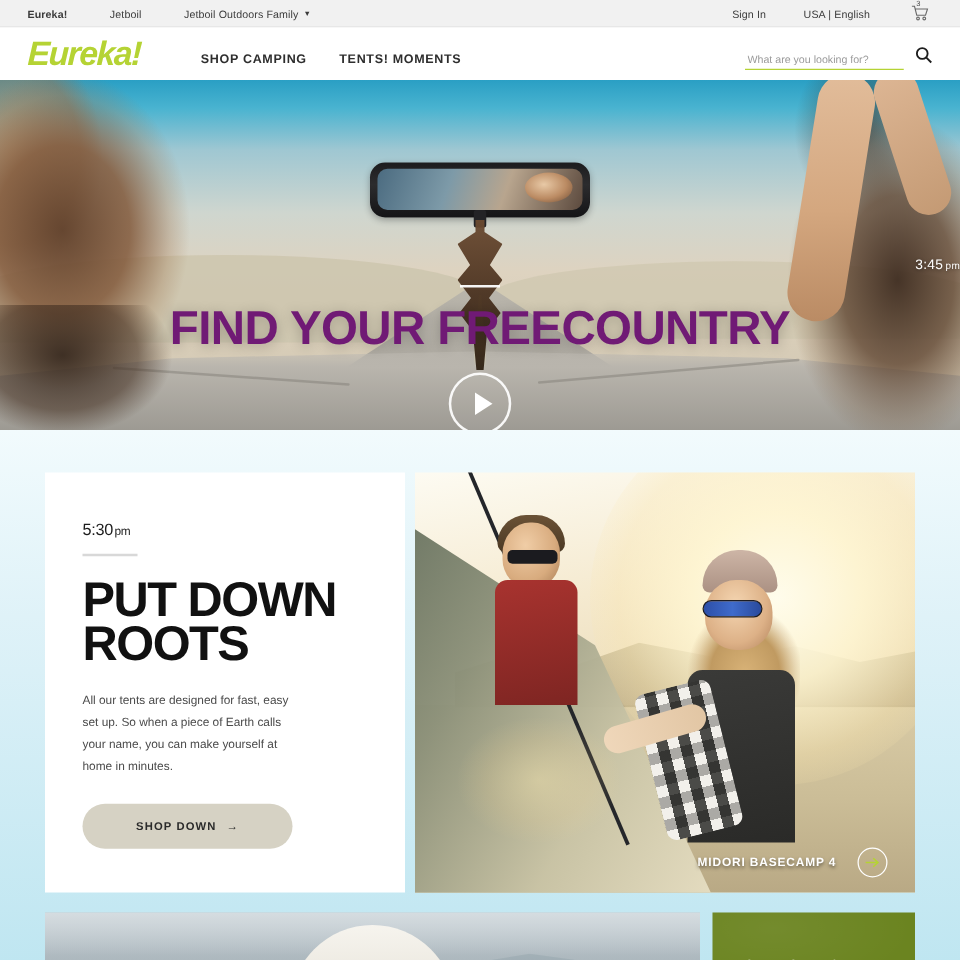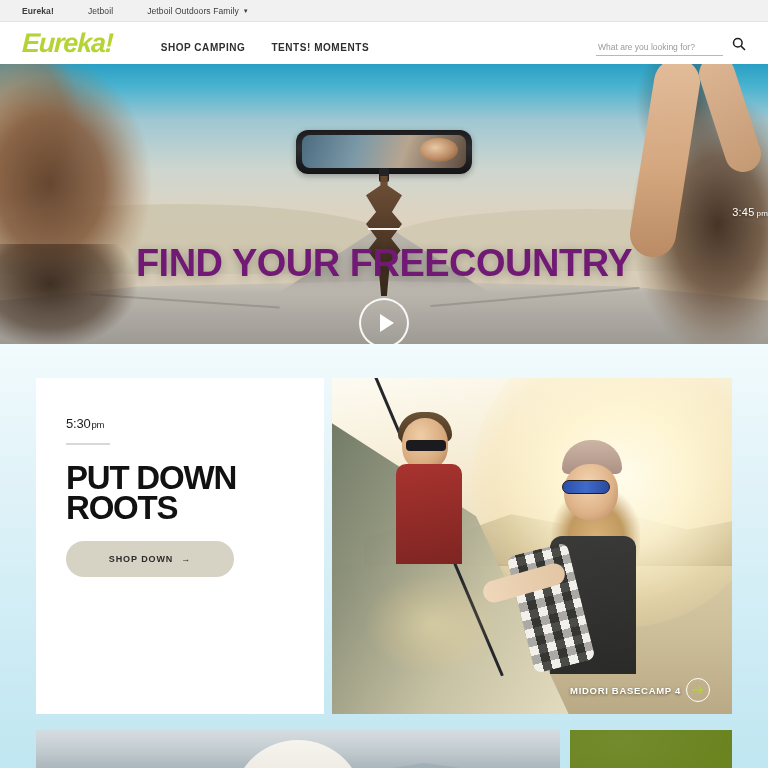--- a/index.html
+++ b/index.html
@@ -187,21 +187,21 @@
   .row-1{ display:flex; align-items:stretch; padding:12px 36px 0 36px; height:348px; }
 
   .promo-card{
     width:288px; background:#fff; padding:38px 30px 0 30px;
     display:flex; flex-direction:column;
   }
   .promo-time{ font-size:13px; color:#1c1c1c; letter-spacing:-.2px; }
   .promo-time .ampm{ font-size:9.5px; margin-left:1px; }
   .promo-rule{ width:44px; height:1.5px; background:#d8d8d8; margin:12px 0 18px 0; }
   .promo-title{
-    font-size:33px; font-weight:bold; line-height:.92; color:#111;
+    font-size:39px; font-weight:bold; line-height:.92; color:#111;
     letter-spacing:-1.2px; margin-bottom:18px;
   }
   .promo-body{
     font-size:9.5px; line-height:1.85; color:#4a4a4a; max-width:170px; margin-bottom:20px;
   }
   .shop-btn{
     width:168px; height:36px; border-radius:20px; border:none;
     background:#d6d2c4; color:#2b2b2b; font-family:"Liberation Sans", sans-serif;
     font-size:9px; font-weight:bold; letter-spacing:.9px; cursor:pointer;
     display:flex; align-items:center; justify-content:center; gap:8px;
@@ -289,21 +289,21 @@
   }
   .arm-w{
     position:absolute; left:-54px; top:128px; width:84px; height:22px; border-radius:12px;
     background:linear-gradient(90deg,#efd7ba 0%, #e2c6a4 100%); transform:rotate(-16deg);
   }
   .lens-flare{
     position:absolute; left:34px; bottom:40px; width:130px; height:100px; border-radius:50%;
     background:radial-gradient(ellipse, rgba(255,235,175,.38) 0%, rgba(255,220,150,.15) 45%, transparent 72%);
   }
   .product-tag{
-    position:absolute; right:22px; bottom:12px; display:flex; align-items:center; gap:5px; z-index:6;
+    position:absolute; right:22px; bottom:12px; display:flex; align-items:center; gap:17px; z-index:6;
   }
   .product-name{
     font-size:9.5px; font-weight:bold; color:#fff; letter-spacing:.7px;
     text-shadow:0 1px 3px rgba(0,0,0,.5);
   }
   .arrow-circle{
     width:24px; height:24px; border-radius:50%; border:1.6px solid #fff;
     display:flex; align-items:center; justify-content:center; cursor:pointer;
     color:#b5d334; font-size:12px; line-height:1;
   }
@@ -349,20 +349,32 @@
 </style>
 </head>
 <body>
 
 <div class="utility-bar">
   <div class="util-left">
     <span class="util-link bold">Eureka!</span>
     <span class="util-link">Jetboil</span>
     <span class="util-link">
       <span>Jetboil Outdoors Family</span><span class="caret">▼</span>
+    </span>
+  </div>
+  <div class="util-right">
+    <span class="util-link">Sign In</span>
+    <span class="util-link">USA | English</span>
+    <span class="cart-wrap">
+      <svg width="14" height="13" viewBox="0 0 14 13">
+        <path d="M0.5 1 L2.6 1 L4.4 8.2 L11.4 8.2 L13 3.2 L3.2 3.2" fill="none" stroke="#6a6a6a" stroke-width="0.9"></path>
+        <circle cx="5.4" cy="10.8" r="1.1" fill="none" stroke="#6a6a6a" stroke-width="0.9"></circle>
+        <circle cx="10.4" cy="10.8" r="1.1" fill="none" stroke="#6a6a6a" stroke-width="0.9"></circle>
+      </svg>
+      <span class="cart-badge">3</span>
     </span>
   </div>
 </div>
 
 <div class="main-header">
   <div class="logo">Eureka!</div>
   <div class="nav">
     <span class="nav-link">SHOP CAMPING</span>
     <span class="nav-link">TENTS! MOMENTS</span>
   </div>
@@ -413,20 +425,21 @@
 <div class="content">
 
   <div class="row-1">
 
     <div class="promo-card">
       <div class="promo-time">
         <span>5:30</span><span class="ampm">pm</span>
       </div>
       <div class="promo-rule"></div>
       <div class="promo-title">PUT DOWN ROOTS</div>
+      <div class="promo-body">All our tents are designed for fast, easy set up. So when a piece of Earth calls your name, you can make yourself at home in minutes.</div>
       <button class="shop-btn">
         <span>SHOP DOWN</span>
         <span>→</span>
       </button>
     </div>
 
     <div class="photo-card">
       <div class="ground"></div>
       <div class="ridge"></div>
       <div class="sun-glow"></div>

